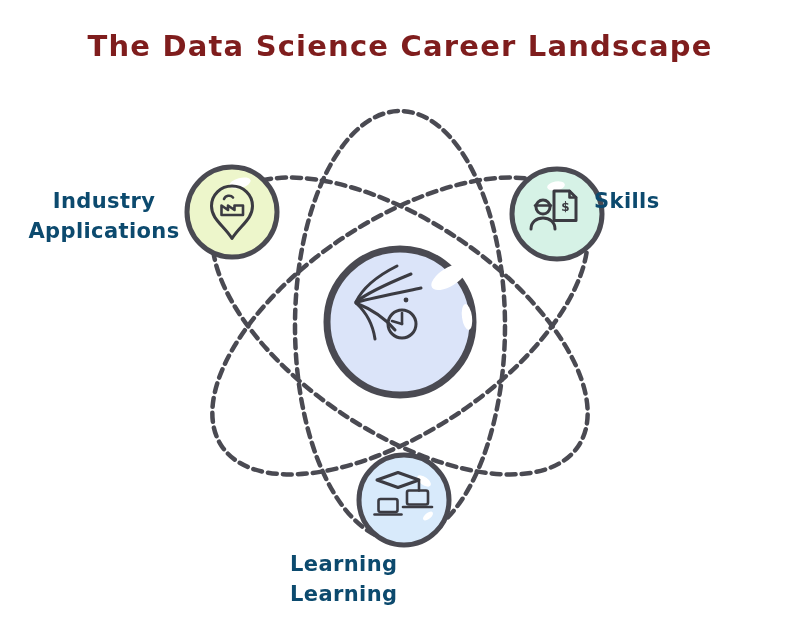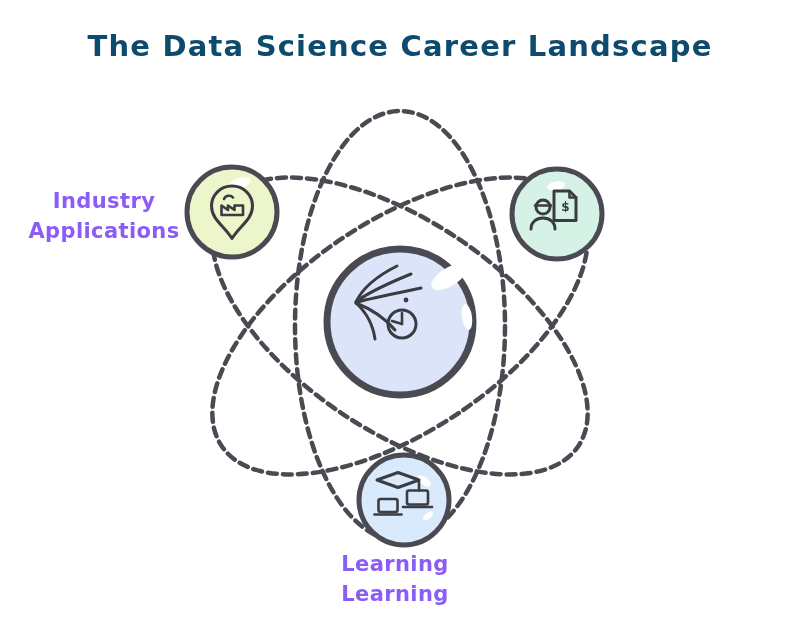--- a/index.html
+++ b/index.html
@@ -3,29 +3,29 @@
 <meta charset="utf-8">
 <style>
   html,body{margin:0;padding:0;background:#ffffff;}
   .stage{
     position:relative;width:800px;height:635px;background:#ffffff;overflow:hidden;
     font-family:"DejaVu Sans","Liberation Sans",sans-serif;color:#48484f;
   }
   .stage svg{position:absolute;left:0;top:0;}
   .title{
     position:absolute;top:29px;left:0;width:800px;text-align:center;
-    font-size:29px;font-weight:bold;letter-spacing:1.2px;color:#0c4a6e;
+    font-size:29px;font-weight:bold;letter-spacing:1.2px;color:#7f1d1d;
   }
   .node-label{
     position:absolute;font-size:21px;font-weight:bold;line-height:30px;
-    letter-spacing:0.4px;color:#8b5cf6;
+    letter-spacing:0.4px;color:#0c4a6e;
   }
   .label-industry{left:16px;top:186px;width:176px;text-align:center;}
   .label-skills{left:594px;top:186px;width:180px;text-align:left;}
-  .label-learning{left:290px;top:549px;width:210px;text-align:center;}
+  .label-learning{left:290px;top:549px;width:210px;text-align:left;}
   .node-label span{display:block;}
   
   .orbit{fill:none;stroke:#4a4a52;stroke-width:4.5;stroke-dasharray:9 6;stroke-linecap:round;}
   .big-ring{stroke:#4a4a52;stroke-width:7;}
   .node-ring{stroke:#4a4a52;stroke-width:5;}
   .icon{fill:none;stroke:#3b3b42;stroke-width:3;stroke-linecap:round;stroke-linejoin:round;}
   .icon-thin{fill:none;stroke:#3b3b42;stroke-width:2.6;stroke-linecap:round;stroke-linejoin:round;}
   .icon-fill{fill:#3b3b42;stroke:none;}
   .hl{fill:#ffffff;stroke:none;}
   .glyph{font-family:"DejaVu Sans","Liberation Sans",sans-serif;font-size:12px;font-weight:bold;fill:#3b3b42;}
@@ -103,20 +103,21 @@
   </svg>
 
   <div class="title">The Data Science Career Landscape</div>
 
   <div class="node-label label-industry">
     <span>Industry</span>
     <span>Applications</span>
   </div>
 
   <div class="node-label label-skills">
+    <span>Skills</span>
   </div>
 
   <div class="node-label label-learning">
     <span>Learning</span>
     <span>Learning</span>
   </div>
 
 </div>
 
 </body></html>

